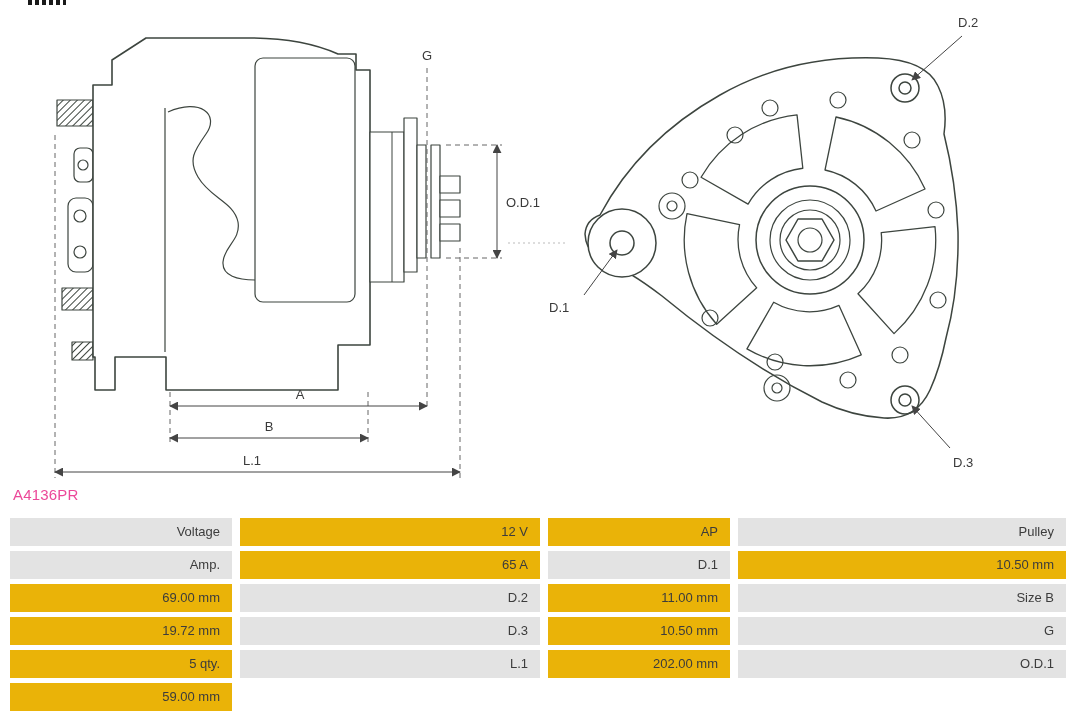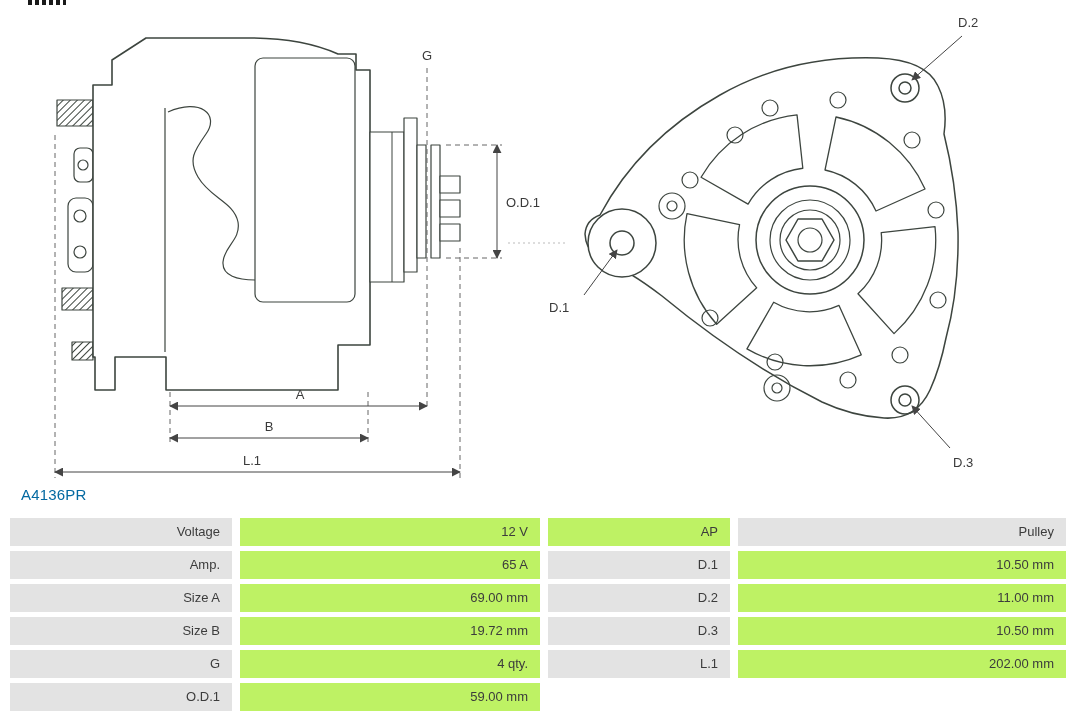--- a/index.html
+++ b/index.html
@@ -7,36 +7,36 @@
     width:1080px;height:720px;position:relative;overflow:hidden;
     background:#ffffff;font-family:"Liberation Sans", sans-serif;
   }
   .artifact{
     position:absolute;left:28px;top:0;width:38px;height:5px;
     background:repeating-linear-gradient(90deg,#1a1a1a 0 4px,#ffffff 4px 7px);
   }
   .drawing{position:absolute;left:0;top:0;}
   .part-number{
     position:absolute;left:13px;top:486px;
-    color:#0369a1;font-size:15px;letter-spacing:0.2px;margin-left:8px;
+    color:#ec4899;font-size:15px;letter-spacing:0.2px;
   }
   .spec-table{
     position:absolute;left:10px;top:518px;width:1056px;
     display:grid;
     grid-template-columns:222px 300px 182px 328px;
     grid-auto-rows:28px;
     column-gap:8px;row-gap:5px;
   }
   .cell{
     height:28px;line-height:28px;font-size:13px;color:#3c3c3c;
     text-align:right;padding-right:12px;box-sizing:border-box;
     white-space:nowrap;overflow:hidden;
   }
   .lbl{background:#e3e3e3;}
-  .val{background:#bef264;}
+  .val{background:#eab308;}
   text{fill:#3a3a3a;font-size:13px;font-family:"Liberation Sans", sans-serif;}
 </style>
 </head>
 <body>
 
 <div class="artifact"></div>
 
 <svg class="drawing" width="1080" height="505" viewBox="0 0 1080 505" xmlns="http://www.w3.org/2000/svg">
   <defs>
     <marker id="arrow" viewBox="0 0 10 10" refX="9" refY="5" markerWidth="9" markerHeight="9" orient="auto-start-reverse">
@@ -159,30 +159,29 @@
   <div class="cell lbl">Voltage</div>
   <div class="cell val">12 V</div>
   <div class="cell val">AP</div>
   <div class="cell lbl">Pulley</div>
 
   <div class="cell lbl">Amp.</div>
   <div class="cell val">65 A</div>
   <div class="cell lbl">D.1</div>
   <div class="cell val">10.50 mm</div>
 
-  <div class="cell lbl">Size A</div>
   <div class="cell val">69.00 mm</div>
   <div class="cell lbl">D.2</div>
   <div class="cell val">11.00 mm</div>
 
   <div class="cell lbl">Size B</div>
   <div class="cell val">19.72 mm</div>
   <div class="cell lbl">D.3</div>
   <div class="cell val">10.50 mm</div>
 
   <div class="cell lbl">G</div>
-  <div class="cell val">4 qty.</div>
+  <div class="cell val">5 qty.</div>
   <div class="cell lbl">L.1</div>
   <div class="cell val">202.00 mm</div>
 
   <div class="cell lbl">O.D.1</div>
   <div class="cell val">59.00 mm</div>
 </div>
 
 </body></html>

